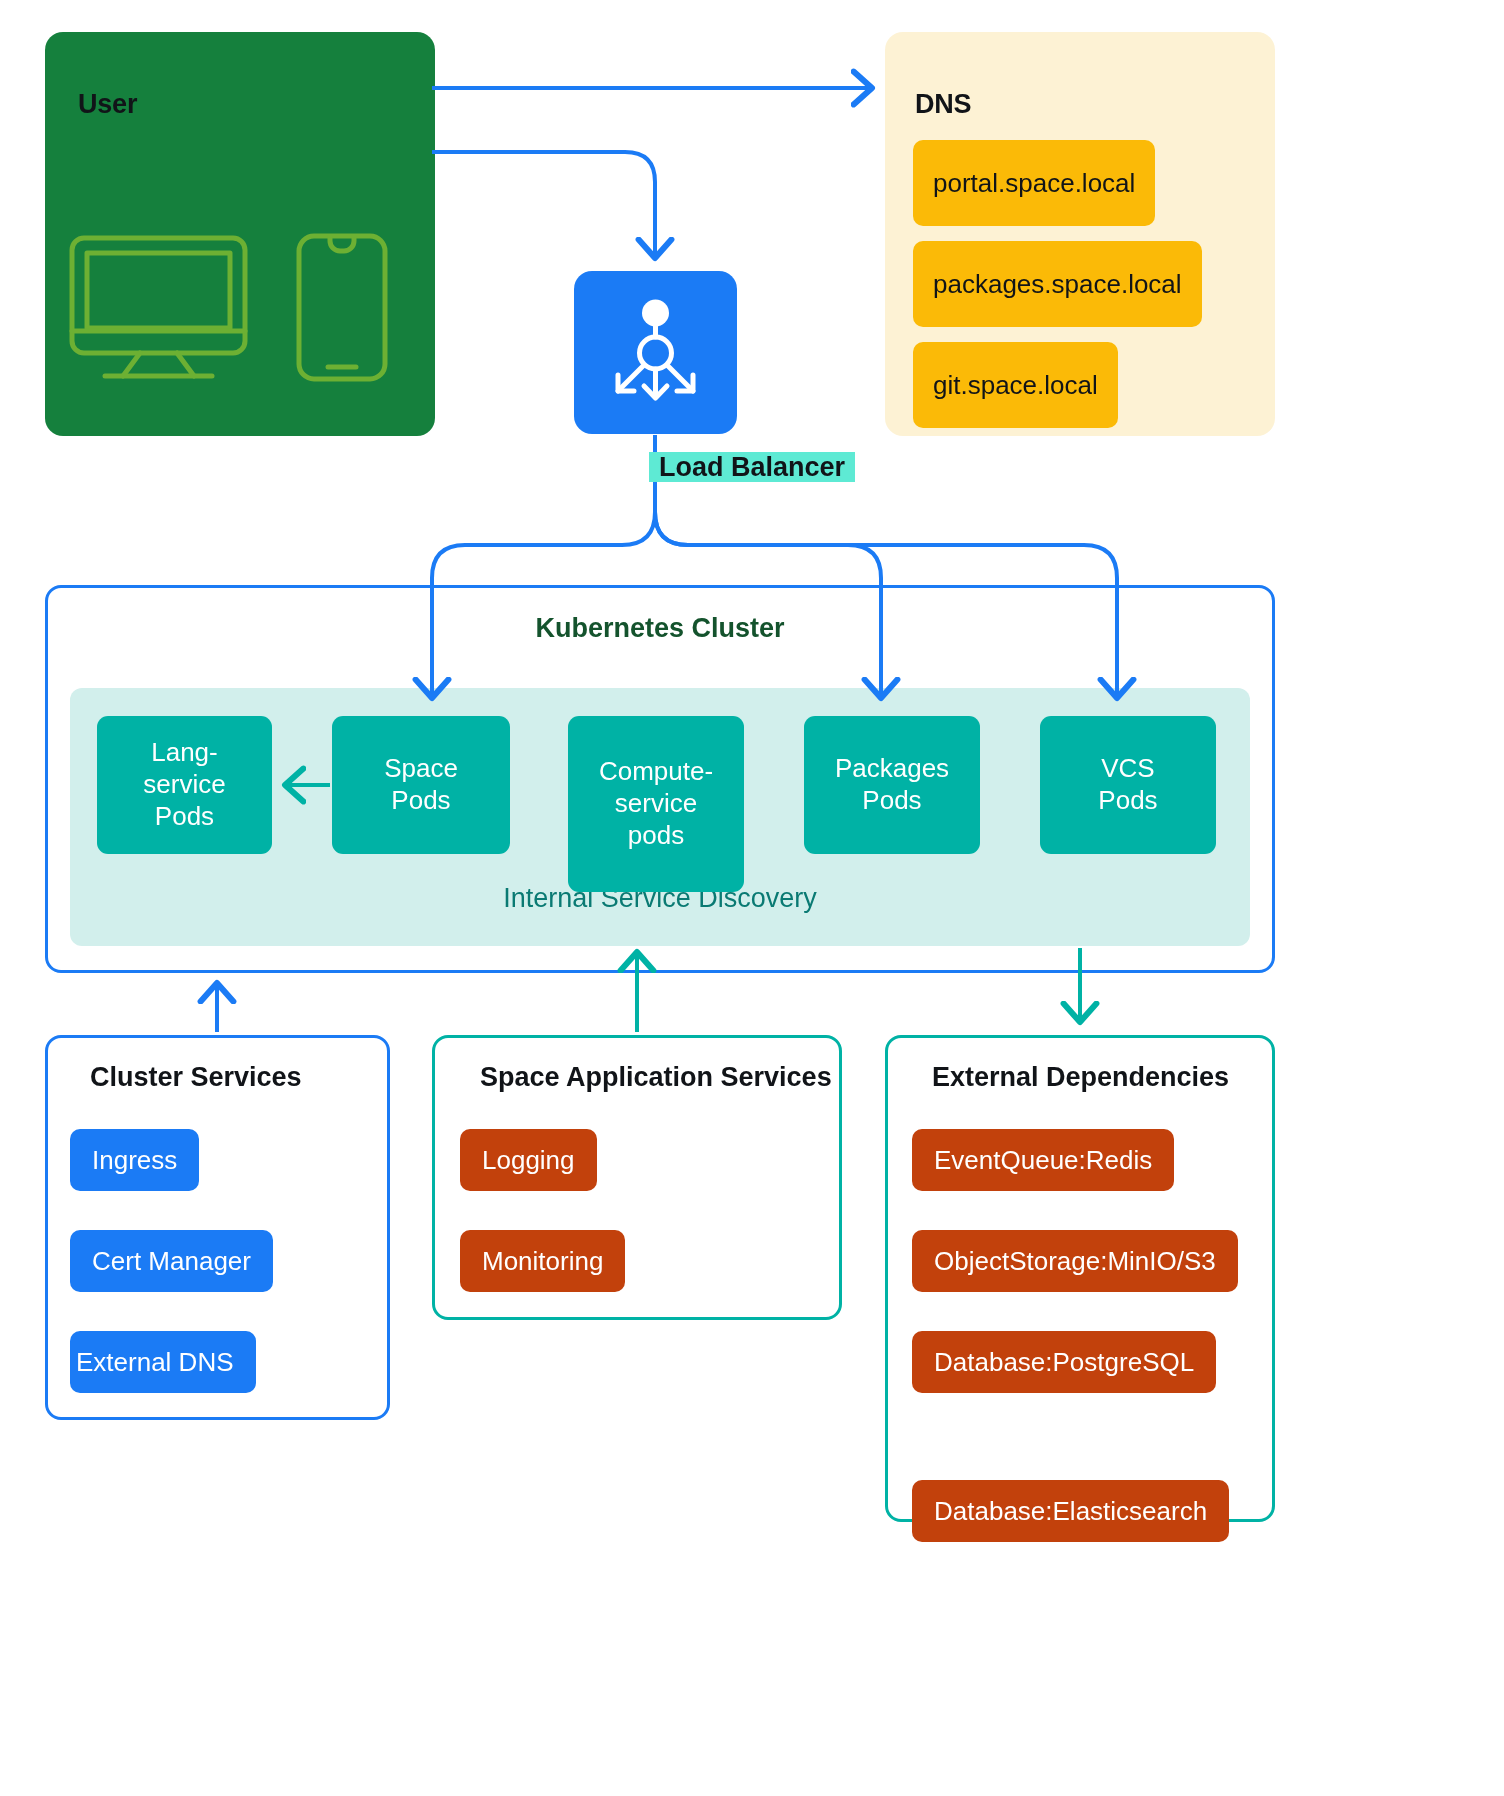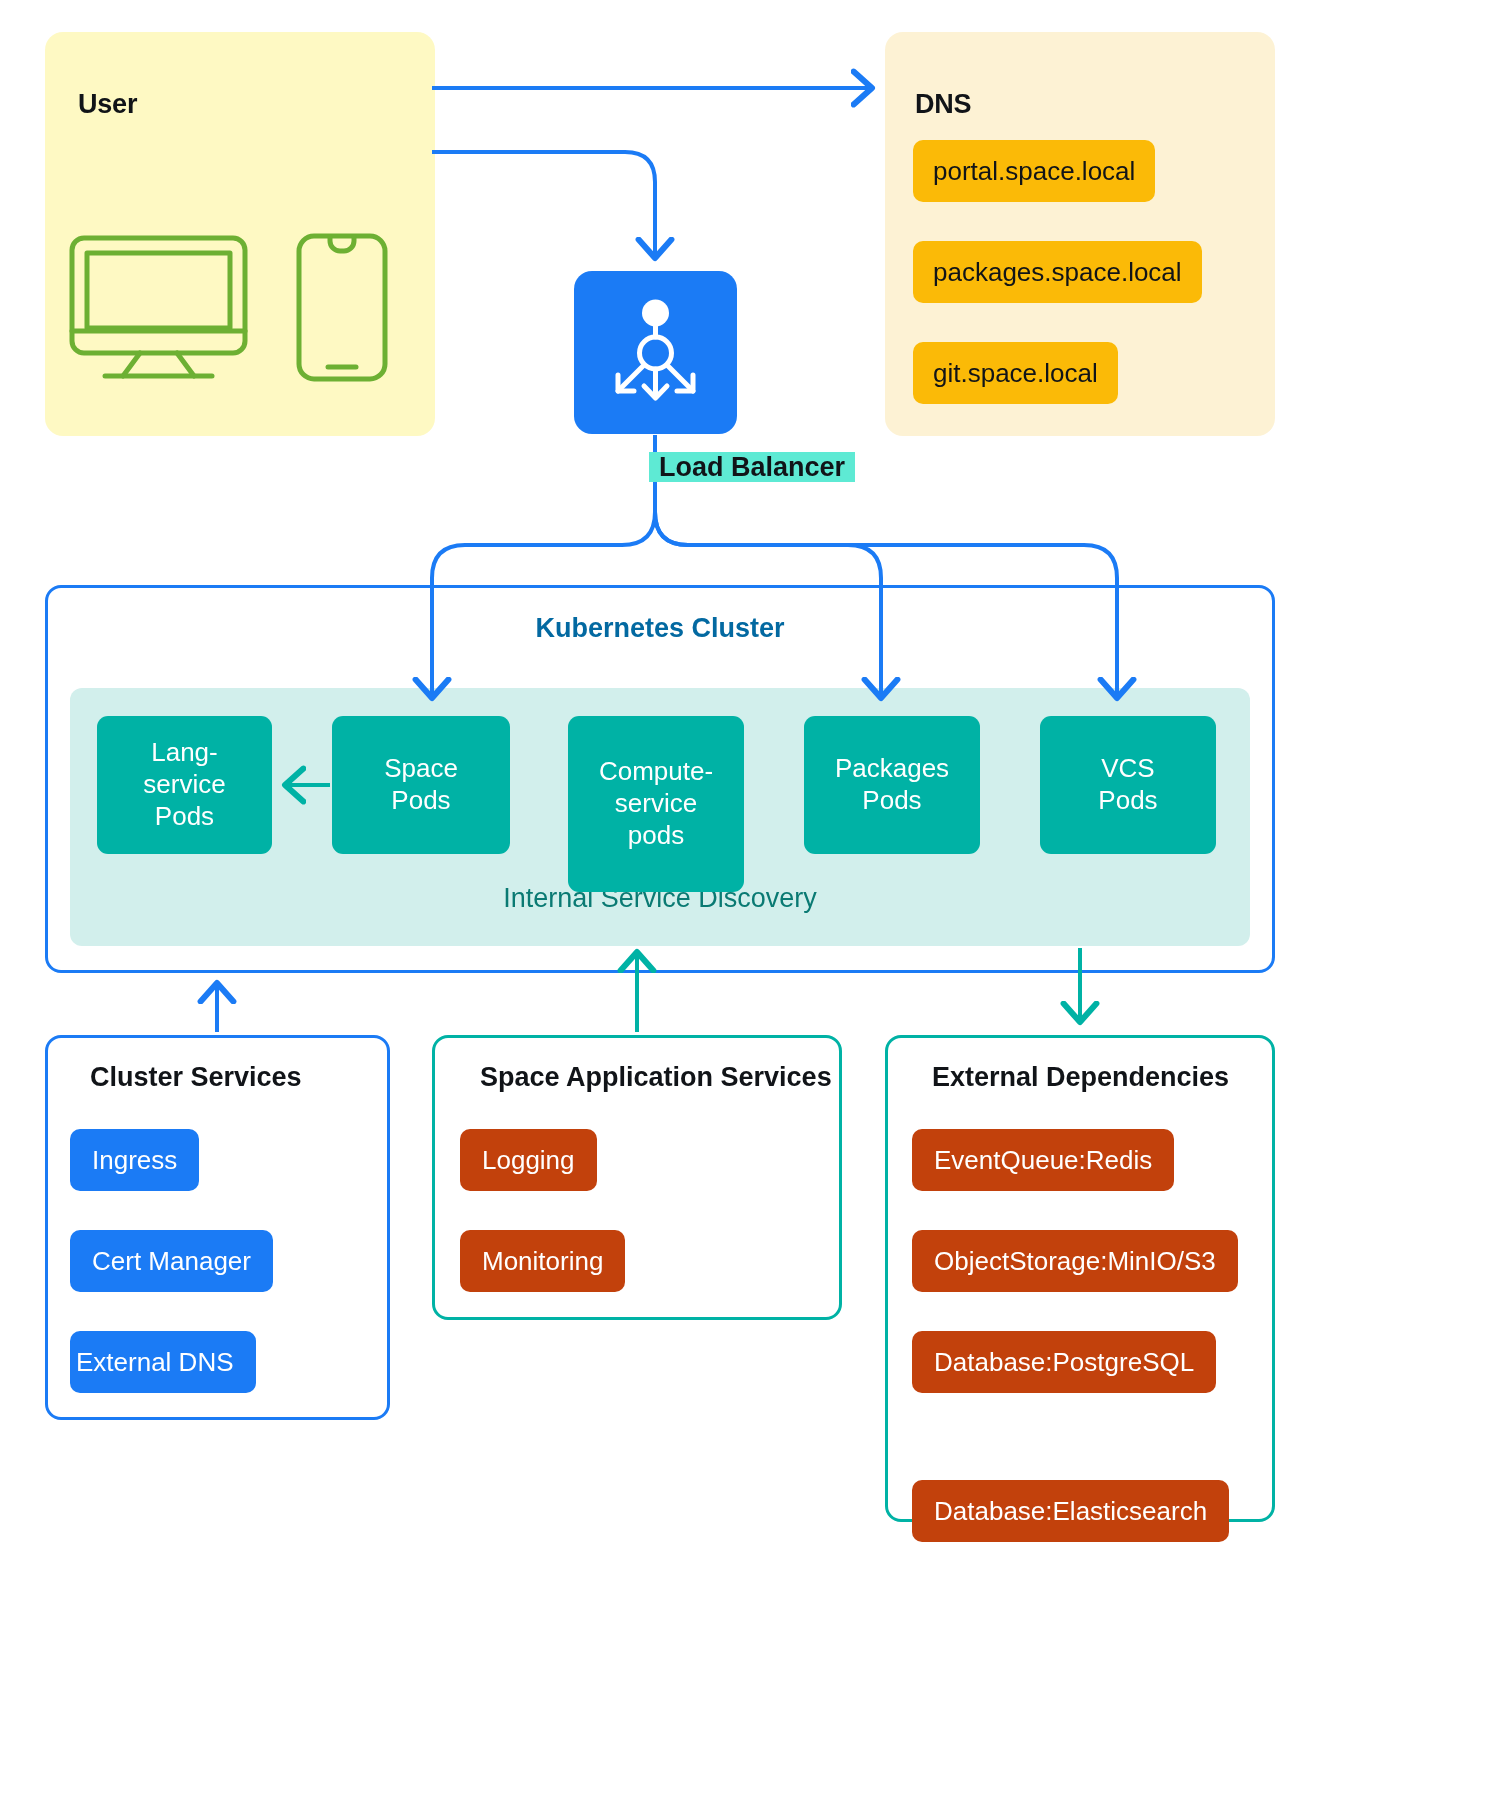--- a/index.html
+++ b/index.html
@@ -14,35 +14,35 @@
 
   
   .panel{position:absolute;box-sizing:border-box;}
   .panel-title{
     position:absolute;font-weight:bold;color:#111418;letter-spacing:-0.2px;
   }
 
   
   #user-panel{
     left:45px;top:32px;width:390px;height:404px;
-    background:#fef9c3;border-radius:18px;z-index:1;
+    background:#15803d;border-radius:18px;z-index:1;
   }
   #user-panel .panel-title{left:33px;top:57px;font-size:27px;}
   .dev-icons{position:absolute;left:0;top:196px;width:390px;height:160px;}
 
   
   #dns-panel{
     left:885px;top:32px;width:390px;height:404px;
     background:#FDF2D4;border-radius:18px;z-index:1;
   }
   #dns-panel .panel-title{left:30px;top:57px;font-size:27px;}
   .dns-badge{
     position:absolute;left:28px;height:62px;border-radius:10px;
     background:#FBBA07;color:#111418;font-size:26px;
-    display:flex;align-items:center;padding:0 20px;white-space:nowrap;
+    display:flex;align-items:center;padding:12px 20px;white-space:nowrap;
   }
   #dns-b0{top:108px;}
   #dns-b1{top:209px;}
   #dns-b2{top:310px;}
 
   
   #lb-box{
     position:absolute;left:574px;top:271px;width:163px;height:163px;
     background:#1B7BF5;border-radius:18px;z-index:6;
   }
@@ -52,21 +52,21 @@
   }
   #lb-label span{background:#5eead4;padding:0 10px;}
 
   
   #k8s{
     left:45px;top:585px;width:1230px;height:388px;
     border:3px solid #1B7BF5;border-radius:16px;background:transparent;z-index:2;
   }
   #k8s-title{
     position:absolute;left:45px;top:613px;width:1230px;text-align:center;
-    font-size:27px;font-weight:bold;color:#0369a1;z-index:4;
+    font-size:27px;font-weight:bold;color:#14532d;z-index:4;
   }
   #isd{
     position:absolute;left:70px;top:688px;width:1180px;height:258px;
     background:#D2EFEC;border-radius:12px;z-index:3;
   }
   #isd-label{
     position:absolute;left:70px;top:883px;width:1180px;text-align:center;
     font-size:27px;color:#0A7A73;z-index:4;
   }
   .pod{

